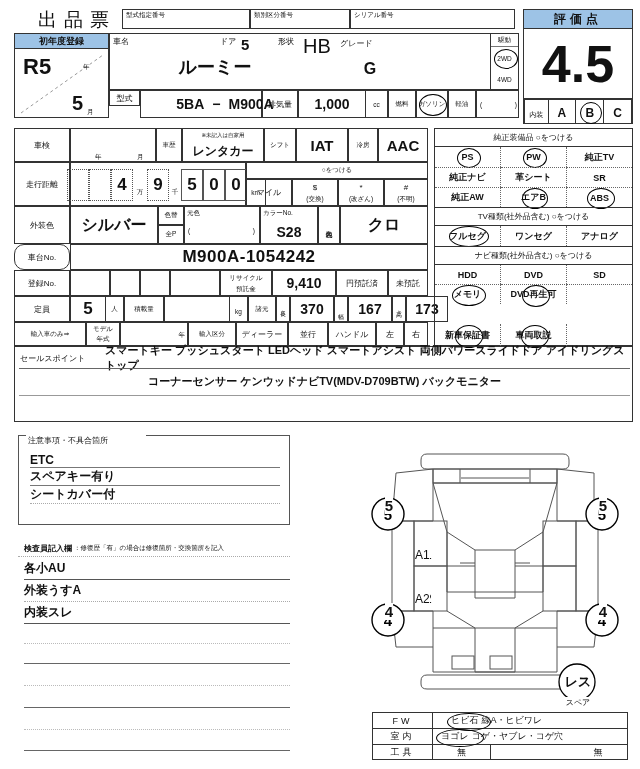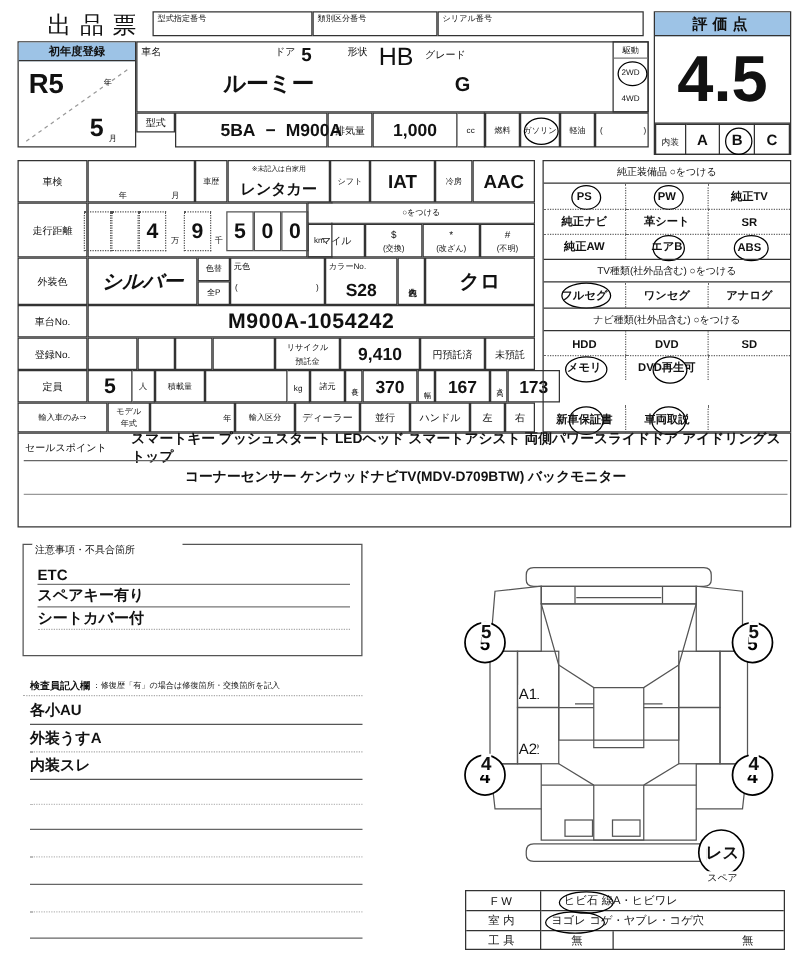--- a/index.html
+++ b/index.html
@@ -316,21 +316,21 @@
     <div class="ab ctr" style="left:0;top:13px;width:100%;height:12px;">
         <span class="tiny">(不明)</span>
       </div>
   </div>
 
   <div class="ab bx" style="left:14px;top:206px;width:56px;height:38px;">
     <div class="ab ctr" style="left:0;top:0;width:100%;height:100%;">
         <span class="lbl">外装色</span>
       </div>
   </div>
-  <div class="ab bx" style="left:70px;top:206px;width:88px;height:38px;font-style:italic;">
+  <div class="ab bx" style="left:70px;top:206px;width:88px;height:38px;">
     <div class="ab ctr" style="left:0;top:0;width:100%;height:100%;">
         <span style="font-size:16px;font-weight:bold;">シルバー</span>
       </div>
   </div>
   <div class="ab bx" style="left:158px;top:206px;width:26px;height:19px;">
     <div class="ab ctr" style="left:0;top:0;width:100%;height:100%;">
         <span class="tiny">色替</span>
       </div>
   </div>
   <div class="ab bx" style="left:158px;top:225px;width:26px;height:19px;">
@@ -361,21 +361,21 @@
     <div class="ab ctr" style="left:0;top:0;width:100%;height:100%;">
         <span class="rot">内装色</span>
       </div>
   </div>
   <div class="ab bx" style="left:340px;top:206px;width:88px;height:38px;">
     <div class="ab ctr" style="left:0;top:0;width:100%;height:100%;">
         <span style="font-size:16px;font-weight:bold;">クロ</span>
       </div>
   </div>
 
-  <div class="ab bx" style="left:14px;top:244px;width:56px;height:26px;">
+  <div class="ab bx" style="left:14px;top:244px;width:56px;height:26px;border-radius:10px;">
     <div class="ab ctr" style="left:0;top:0;width:100%;height:100%;">
         <span class="lbl">車台No.</span>
       </div>
   </div>
   <div class="ab bx" style="left:70px;top:244px;width:358px;height:26px;">
     <div class="ab ctr" style="left:0;top:0;width:100%;height:100%;">
         <span style="font-size:17px;font-weight:bold;letter-spacing:0.5px;">M900A-1054242</span>
       </div>
   </div>
 

